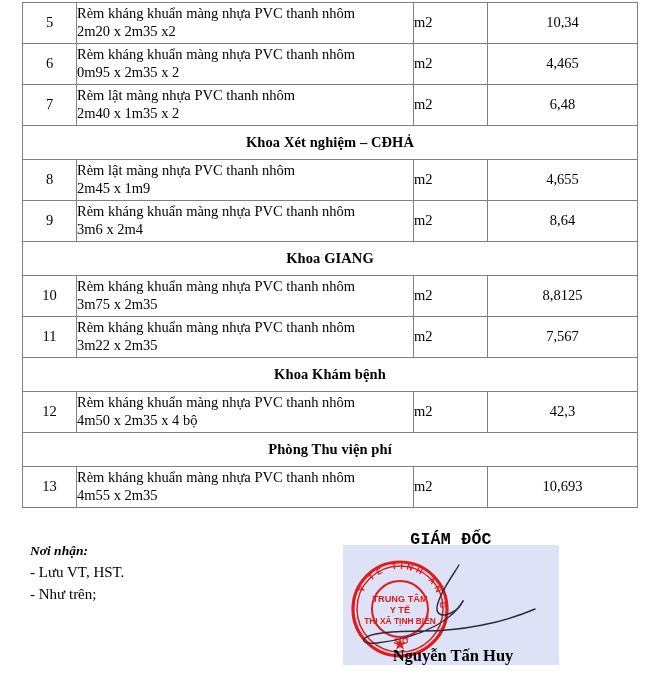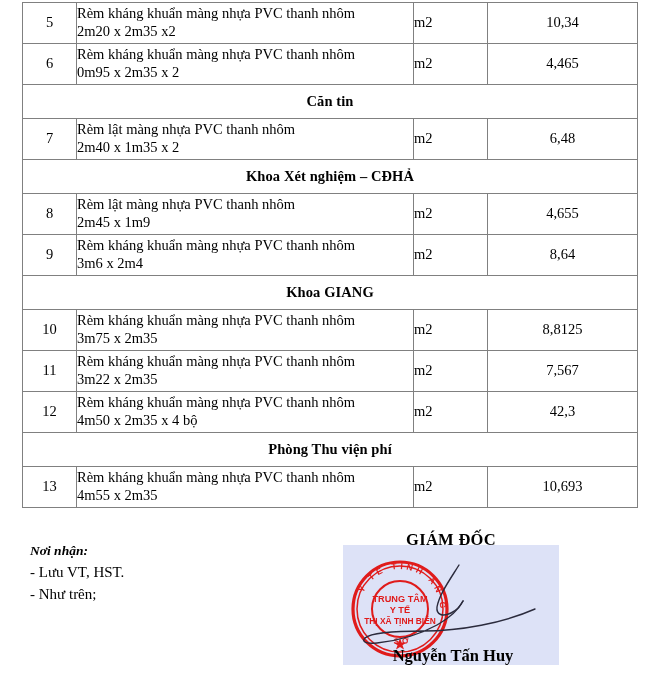--- a/index.html
+++ b/index.html
@@ -102,20 +102,21 @@
   }
   #sig-title {
     position: absolute;
     left: 0; top: 3px;
     width: 216px;
     text-align: center;
     font-weight: bold;
     font-size: 16.5px;
     letter-spacing: 0.3px;
     z-index: 5;
+    font-family: Liberation Mono, monospace;
   }
   #sig-name {
     position: absolute;
     left: 0; top: 119px;
     width: 220px;
     text-align: center;
     font-weight: bold;
     font-size: 16.5px;
     z-index: 5;
   }
@@ -157,23 +158,20 @@
         </tr>
         <tr class="item-row">
           <td class="stt">6</td>
           <td class="desc">
             <span class="l1">Rèm kháng khuẩn màng nhựa PVC thanh nhôm</span>
             <span class="l2">0m95 x 2m35 x 2</span>
           </td>
           <td class="unit">m2</td>
           <td class="qty">4,465</td>
         </tr>
-        <tr class="section-row">
-          <td colspan="4">Căn tin</td>
-        </tr>
         <tr class="item-row">
           <td class="stt">7</td>
           <td class="desc">
             <span class="l1">Rèm lật màng nhựa PVC thanh nhôm</span>
             <span class="l2">2m40 x 1m35 x 2</span>
           </td>
           <td class="unit">m2</td>
           <td class="qty">6,48</td>
         </tr>
         <tr class="section-row">
@@ -210,20 +208,23 @@
           <td class="qty">8,8125</td>
         </tr>
         <tr class="item-row">
           <td class="stt">11</td>
           <td class="desc">
             <span class="l1">Rèm kháng khuẩn màng nhựa PVC thanh nhôm</span>
             <span class="l2">3m22 x 2m35</span>
           </td>
           <td class="unit">m2</td>
           <td class="qty">7,567</td>
+        </tr>
+        <tr class="section-row">
+          <td colspan="4">Khoa Khám bệnh</td>
         </tr>
         <tr class="item-row">
           <td class="stt">12</td>
           <td class="desc">
             <span class="l1">Rèm kháng khuẩn màng nhựa PVC thanh nhôm</span>
             <span class="l2">4m50 x 2m35 x 4 bộ</span>
           </td>
           <td class="unit">m2</td>
           <td class="qty">42,3</td>
         </tr>

